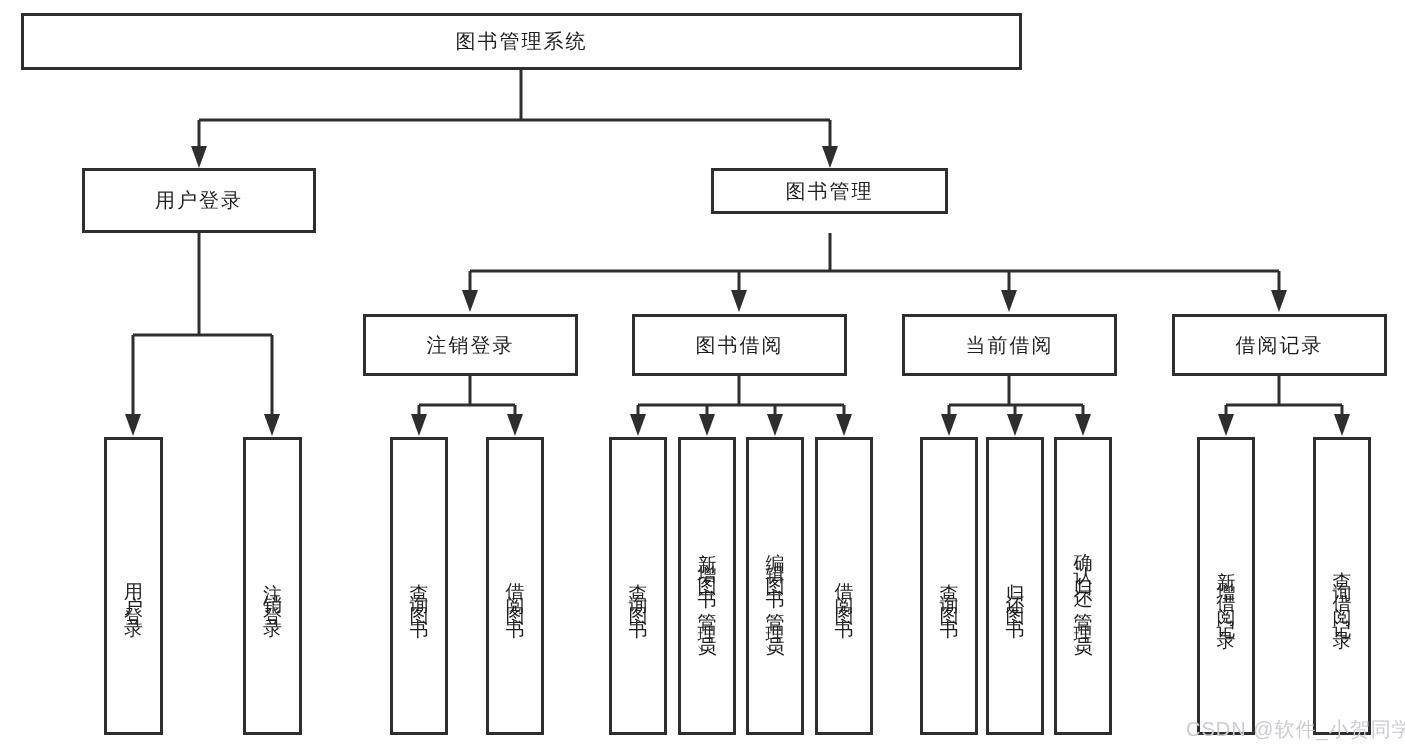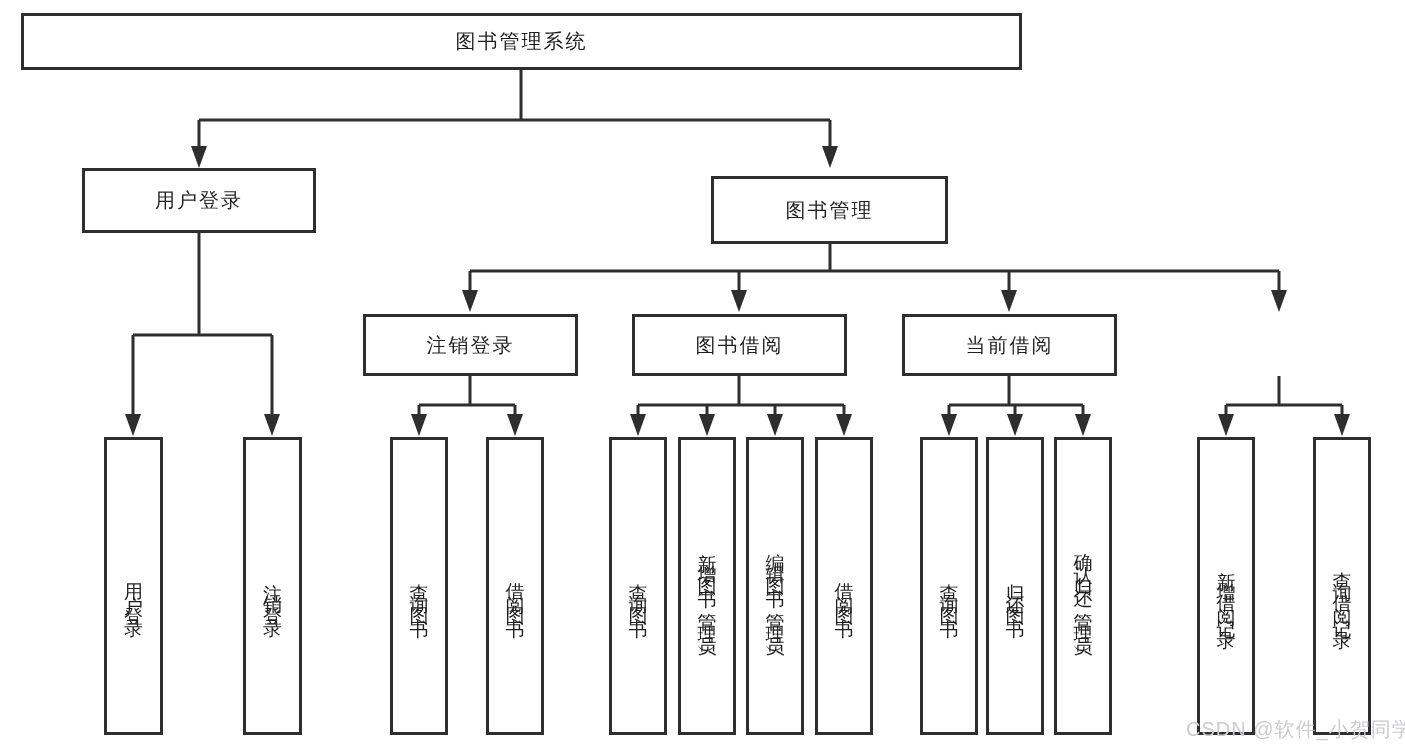--- a/index.html
+++ b/index.html
@@ -111,32 +111,35 @@
     </g>
   </svg>
 
   <div class="node h" style="left:21px; top:13px; width:1001px; height:57px">
     <span>图书管理系统</span>
   </div>
 
   <div class="node h" style="left:82px; top:168px; width:234px; height:65px">
     <span>用户登录</span>
   </div>
-  <div class="node h" style="left:711px; top:176px; width:237px; height:68px">
+  <div class="node h" style="left:711px; top:168px; width:237px; height:46px">
     <span>图书管理</span>
   </div>
 
   <div class="node h" style="left:363px; top:314px; width:215px; height:62px">
     <span>注销登录</span>
   </div>
   <div class="node h" style="left:902px; top:314px; width:215px; height:62px">
     <span>当前借阅</span>
   </div>
   <div class="node h" style="left:632px; top:314px; width:215px; height:62px">
     <span>图书借阅</span>
+  </div>
+  <div class="node h" style="left:1172px; top:314px; width:215px; height:62px">
+    <span>借阅记录</span>
   </div>
 
   <div class="node v" style="left:104px; top:437px; width:59px; height:298px">
     <span>用户登录</span>
   </div>
   <div class="node v" style="left:243px; top:437px; width:59px; height:298px">
     <span>注销登录</span>
   </div>
 
   <div class="node v" style="left:390px; top:437px; width:58px; height:298px">

